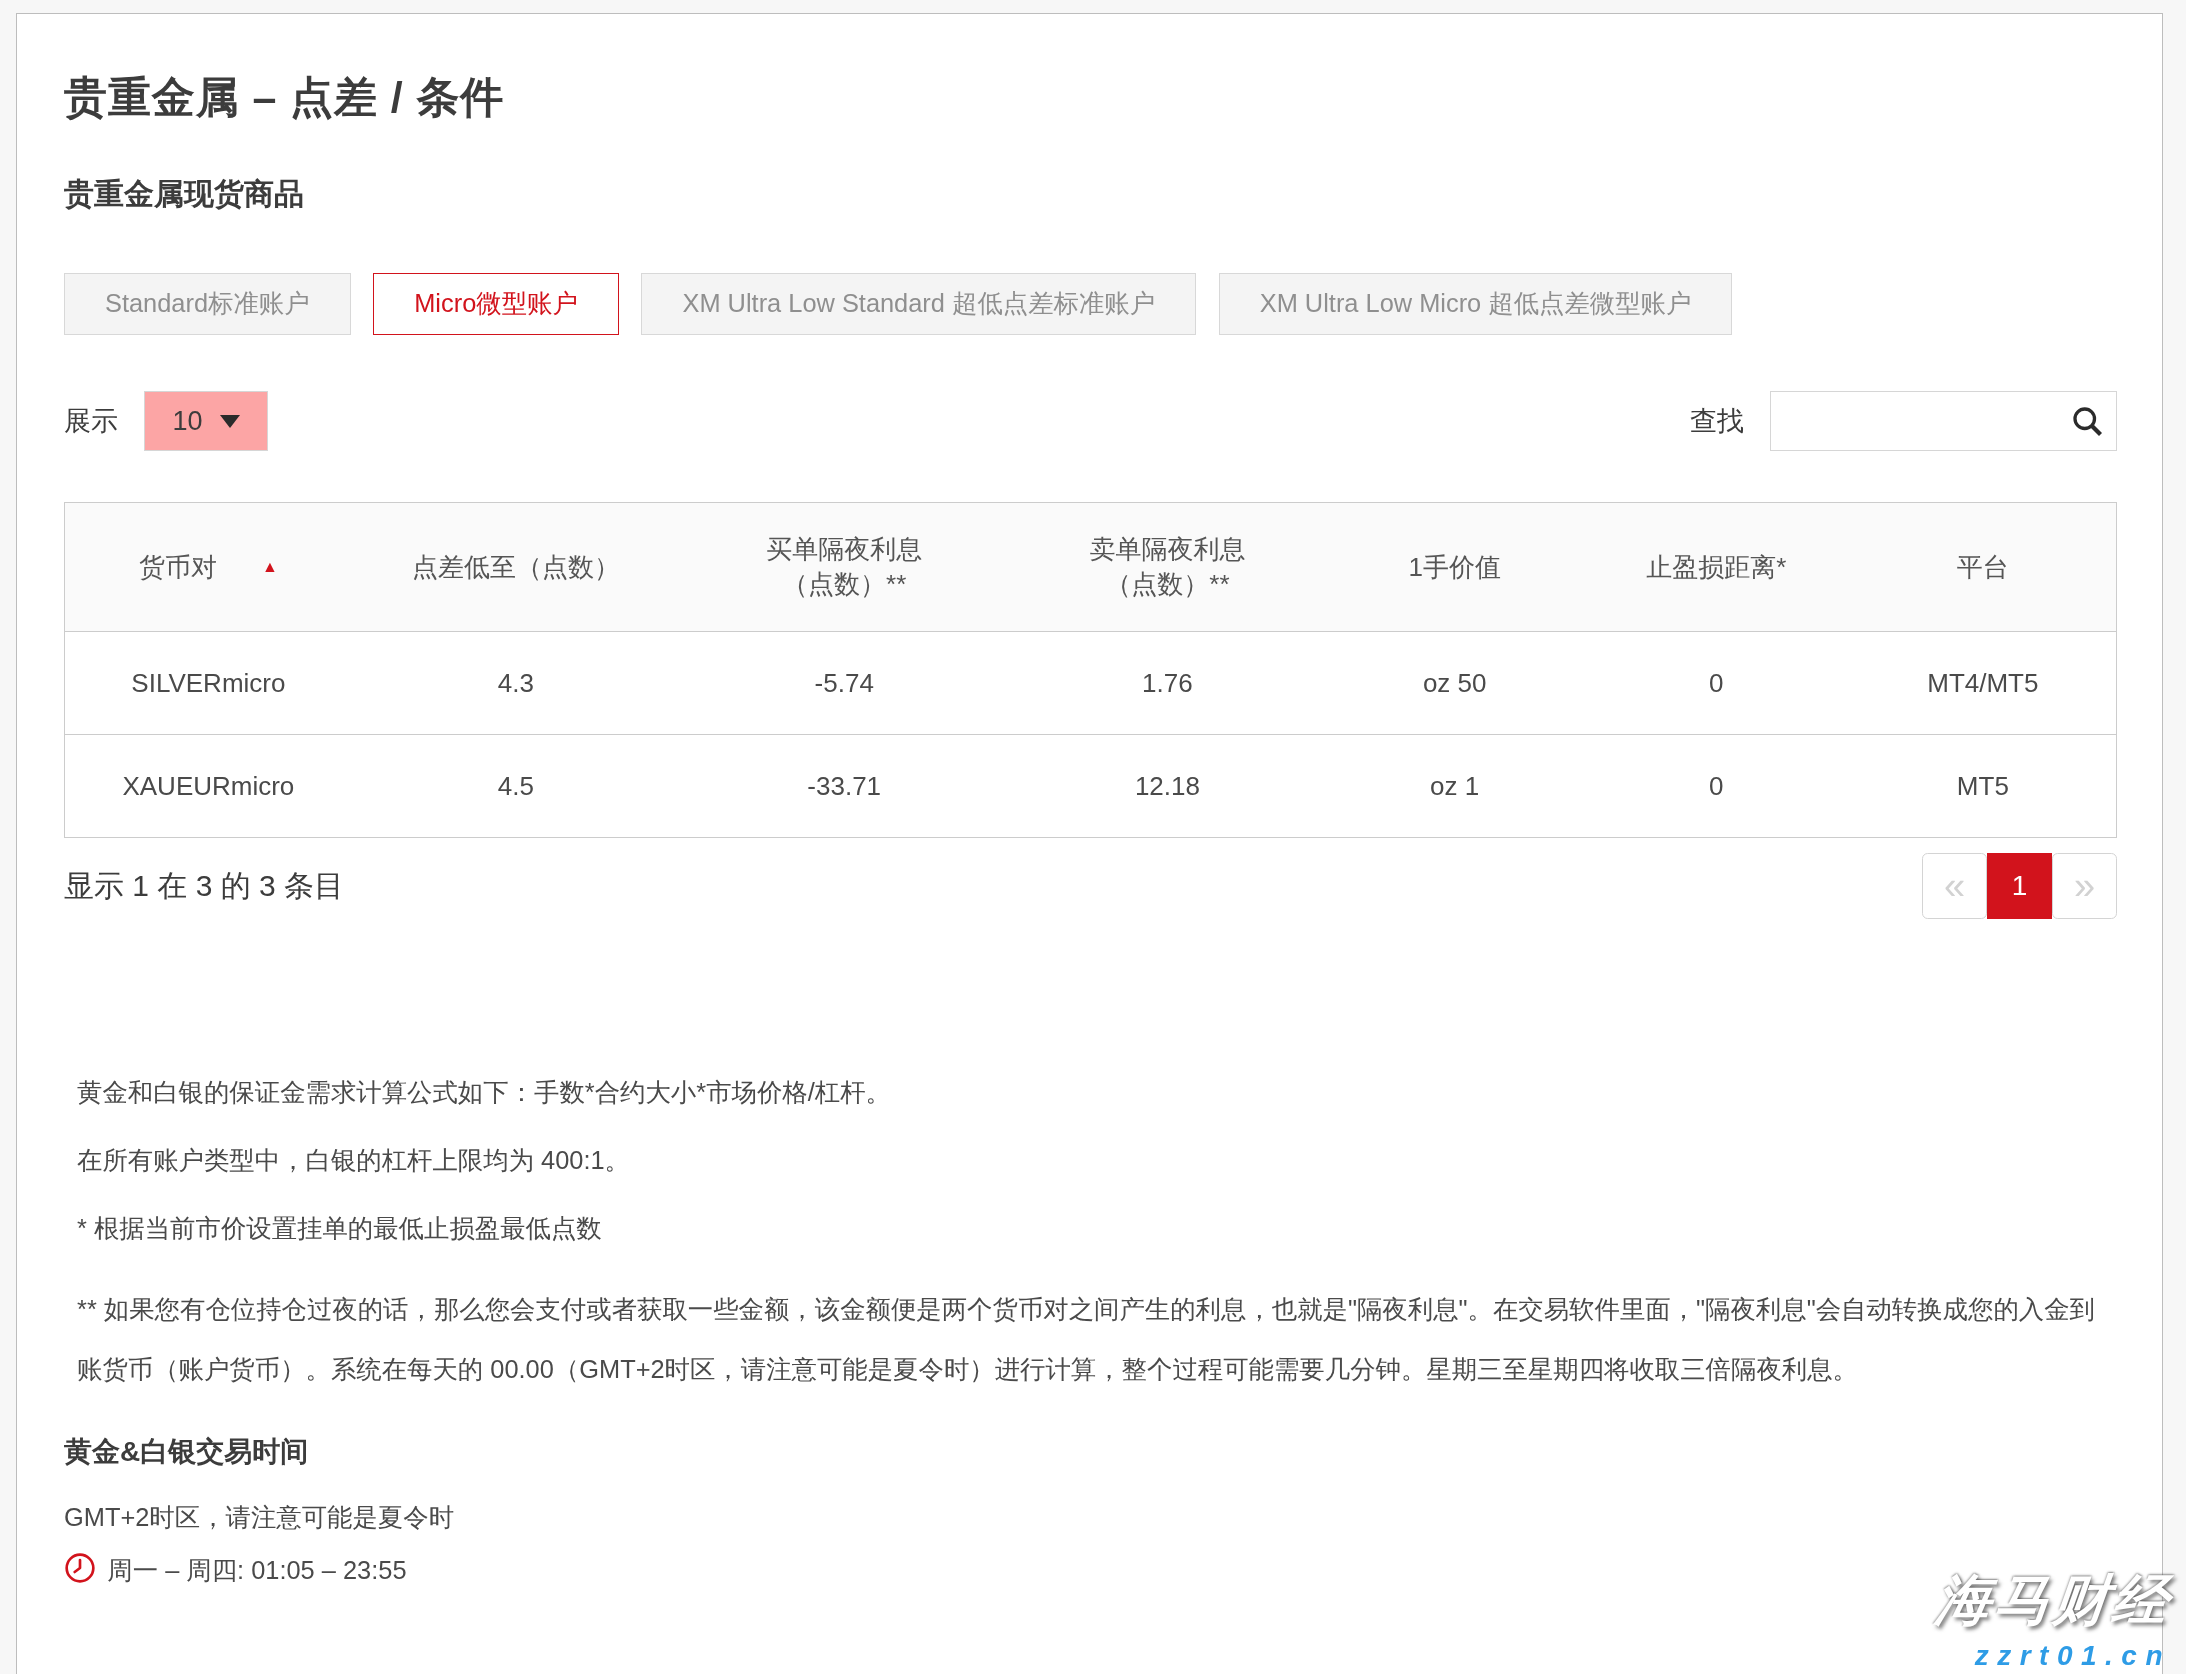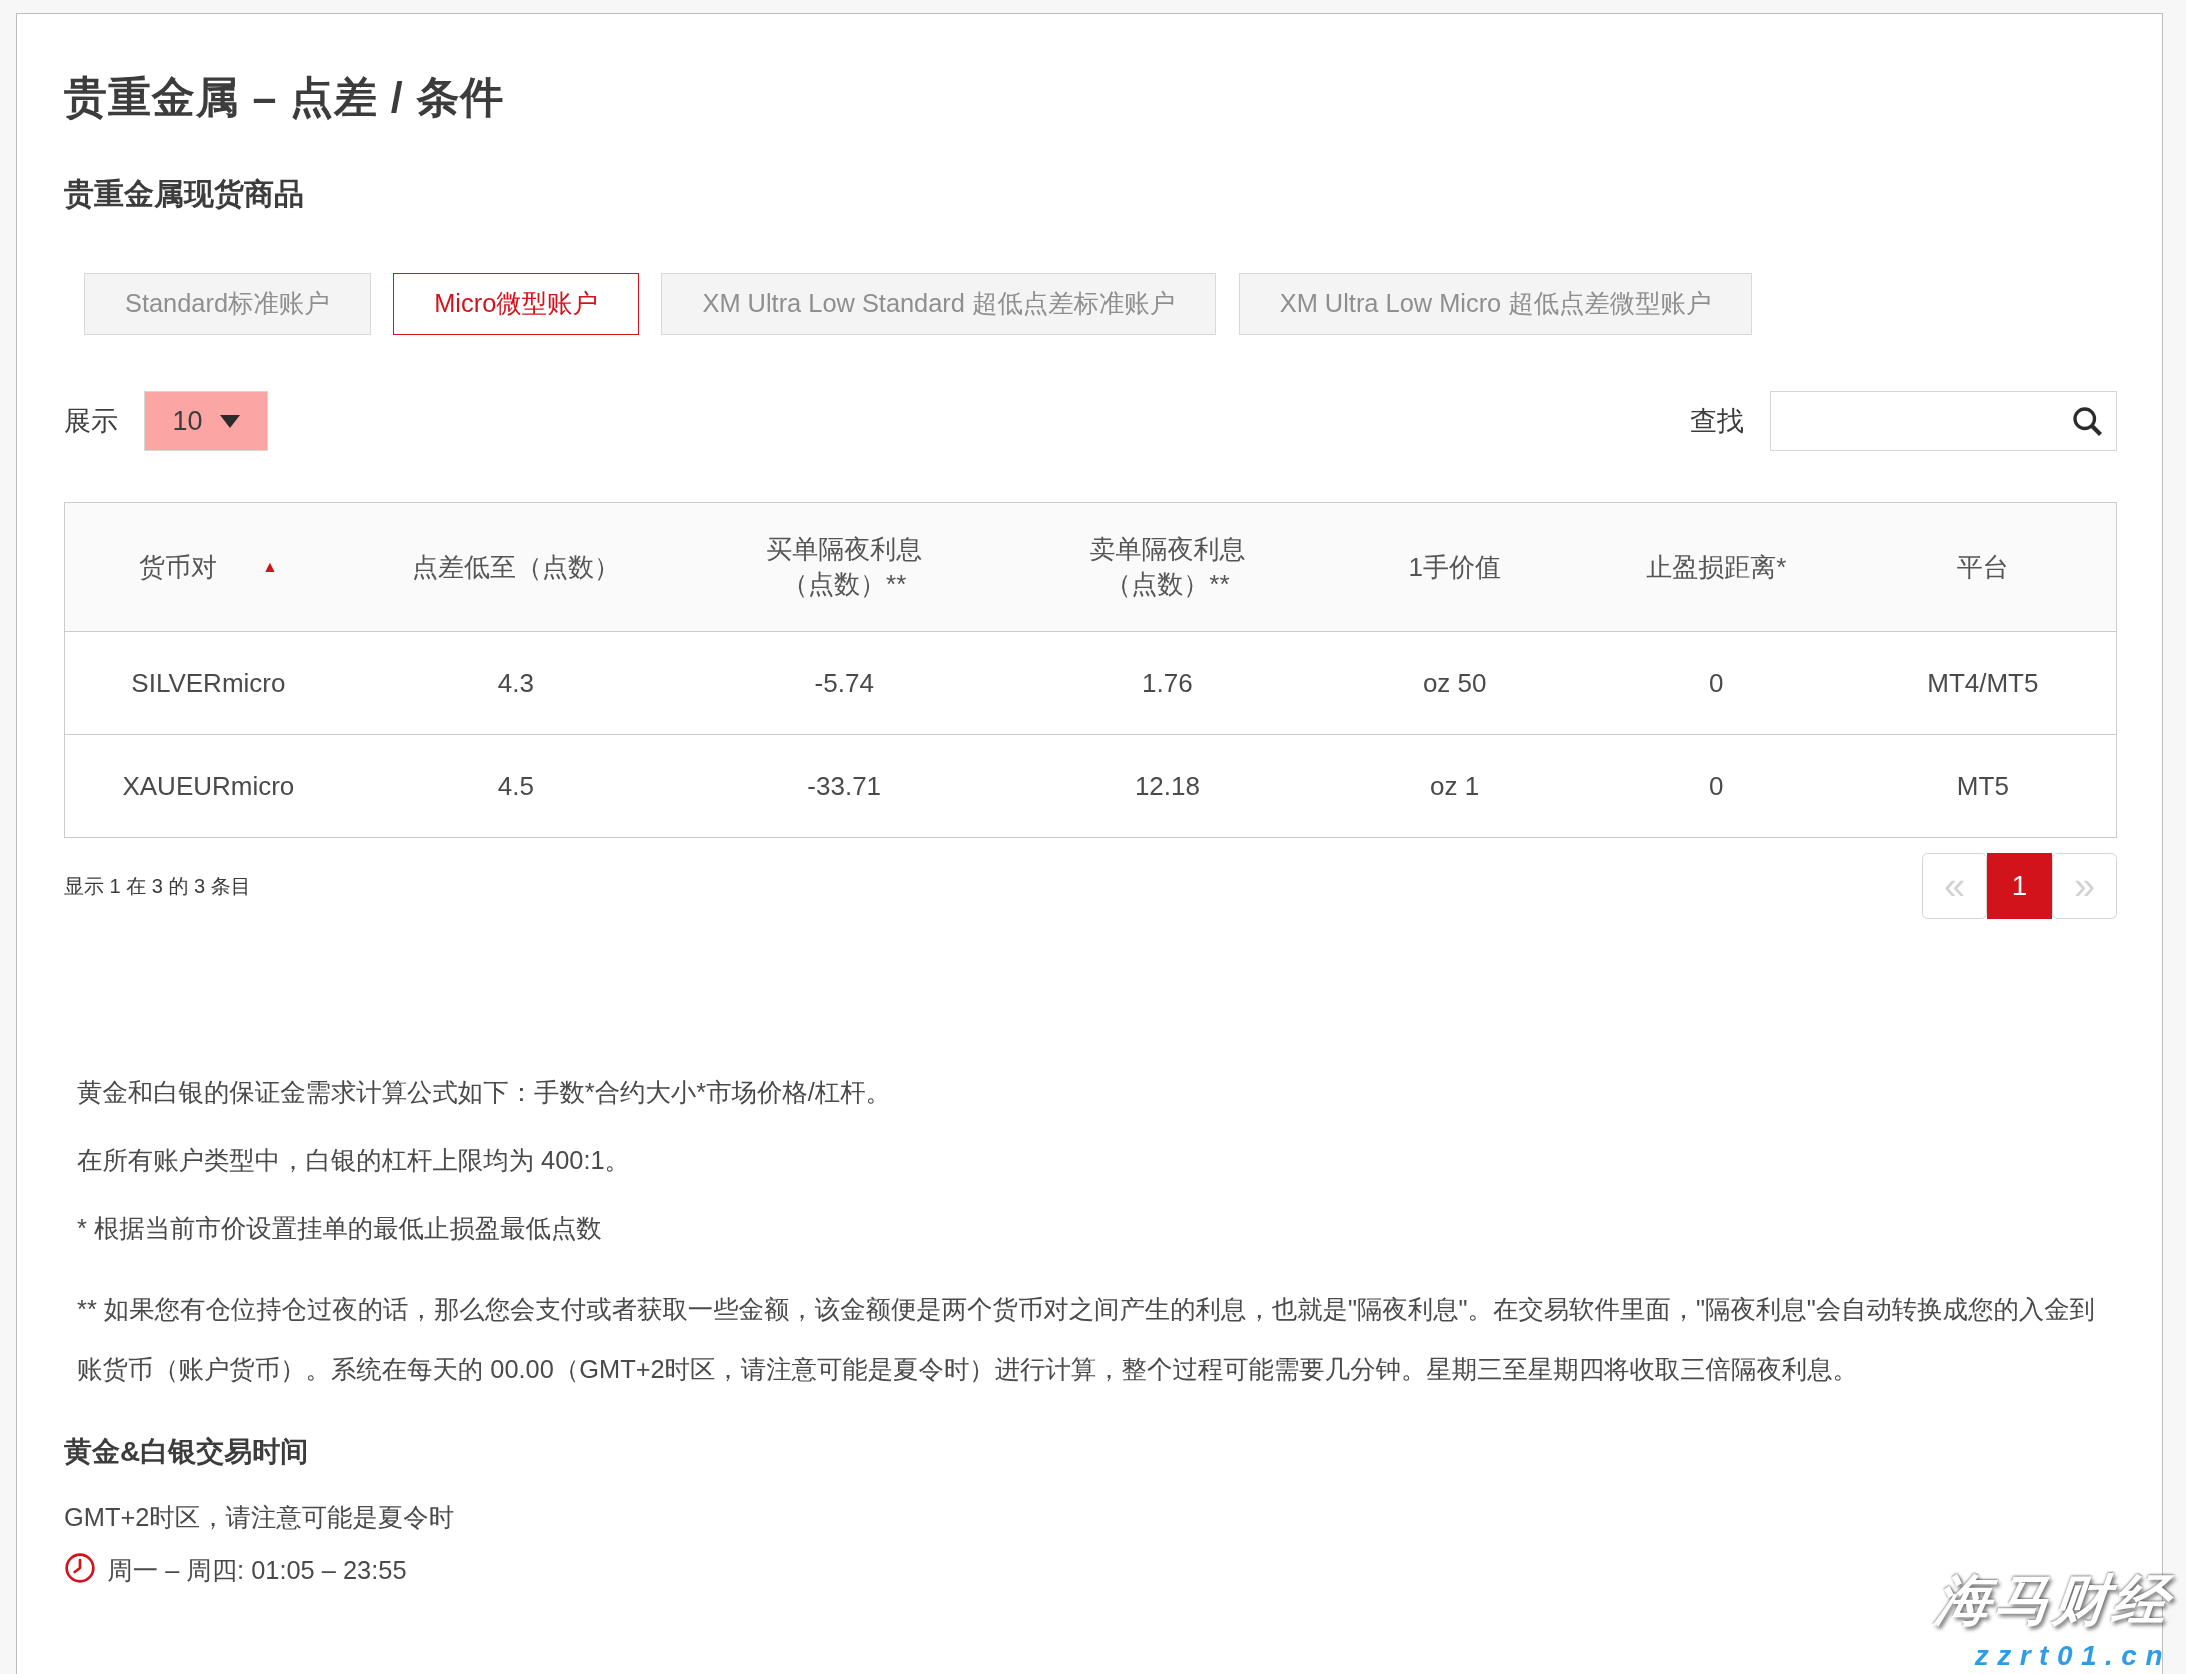--- a/index.html
+++ b/index.html
@@ -30,21 +30,20 @@
   .page-subtitle {
     margin-top: 47px;
     font-size: 30px;
     font-weight: bold;
     color: #3c3c3c;
   }
   .tabs {
     margin-top: 58px;
     display: flex;
     gap: 22.6px;
-    margin-left: 20px;
   }
   .tab {
     height: 62px;
     padding: 0 40px;
     display: flex;
     align-items: center;
     justify-content: center;
     background: #f4f4f4;
     border: 0.9px solid #d8d8d8;
     color: #8f8f8f;
@@ -145,21 +144,21 @@
     font-size: 16px;
     margin-left: 45px;
     vertical-align: 3.8px;
   }
   .table-footer {
     margin-top: 15px;
     display: flex;
     align-items: center;
     justify-content: space-between;
   }
-  .table-info { font-size: 20px; color: #3c3c3c; }
+  .table-info { font-size: 30px; color: #3c3c3c; }
   .pager { display: flex; }
   .page-btn {
     width: 65px; height: 66px;
     border: 0.9px solid #d4d4d4;
     border-radius: 5.6px;
     background: #fff;
     display: flex;
     align-items: center;
     justify-content: center;
     font-size: 38px;

